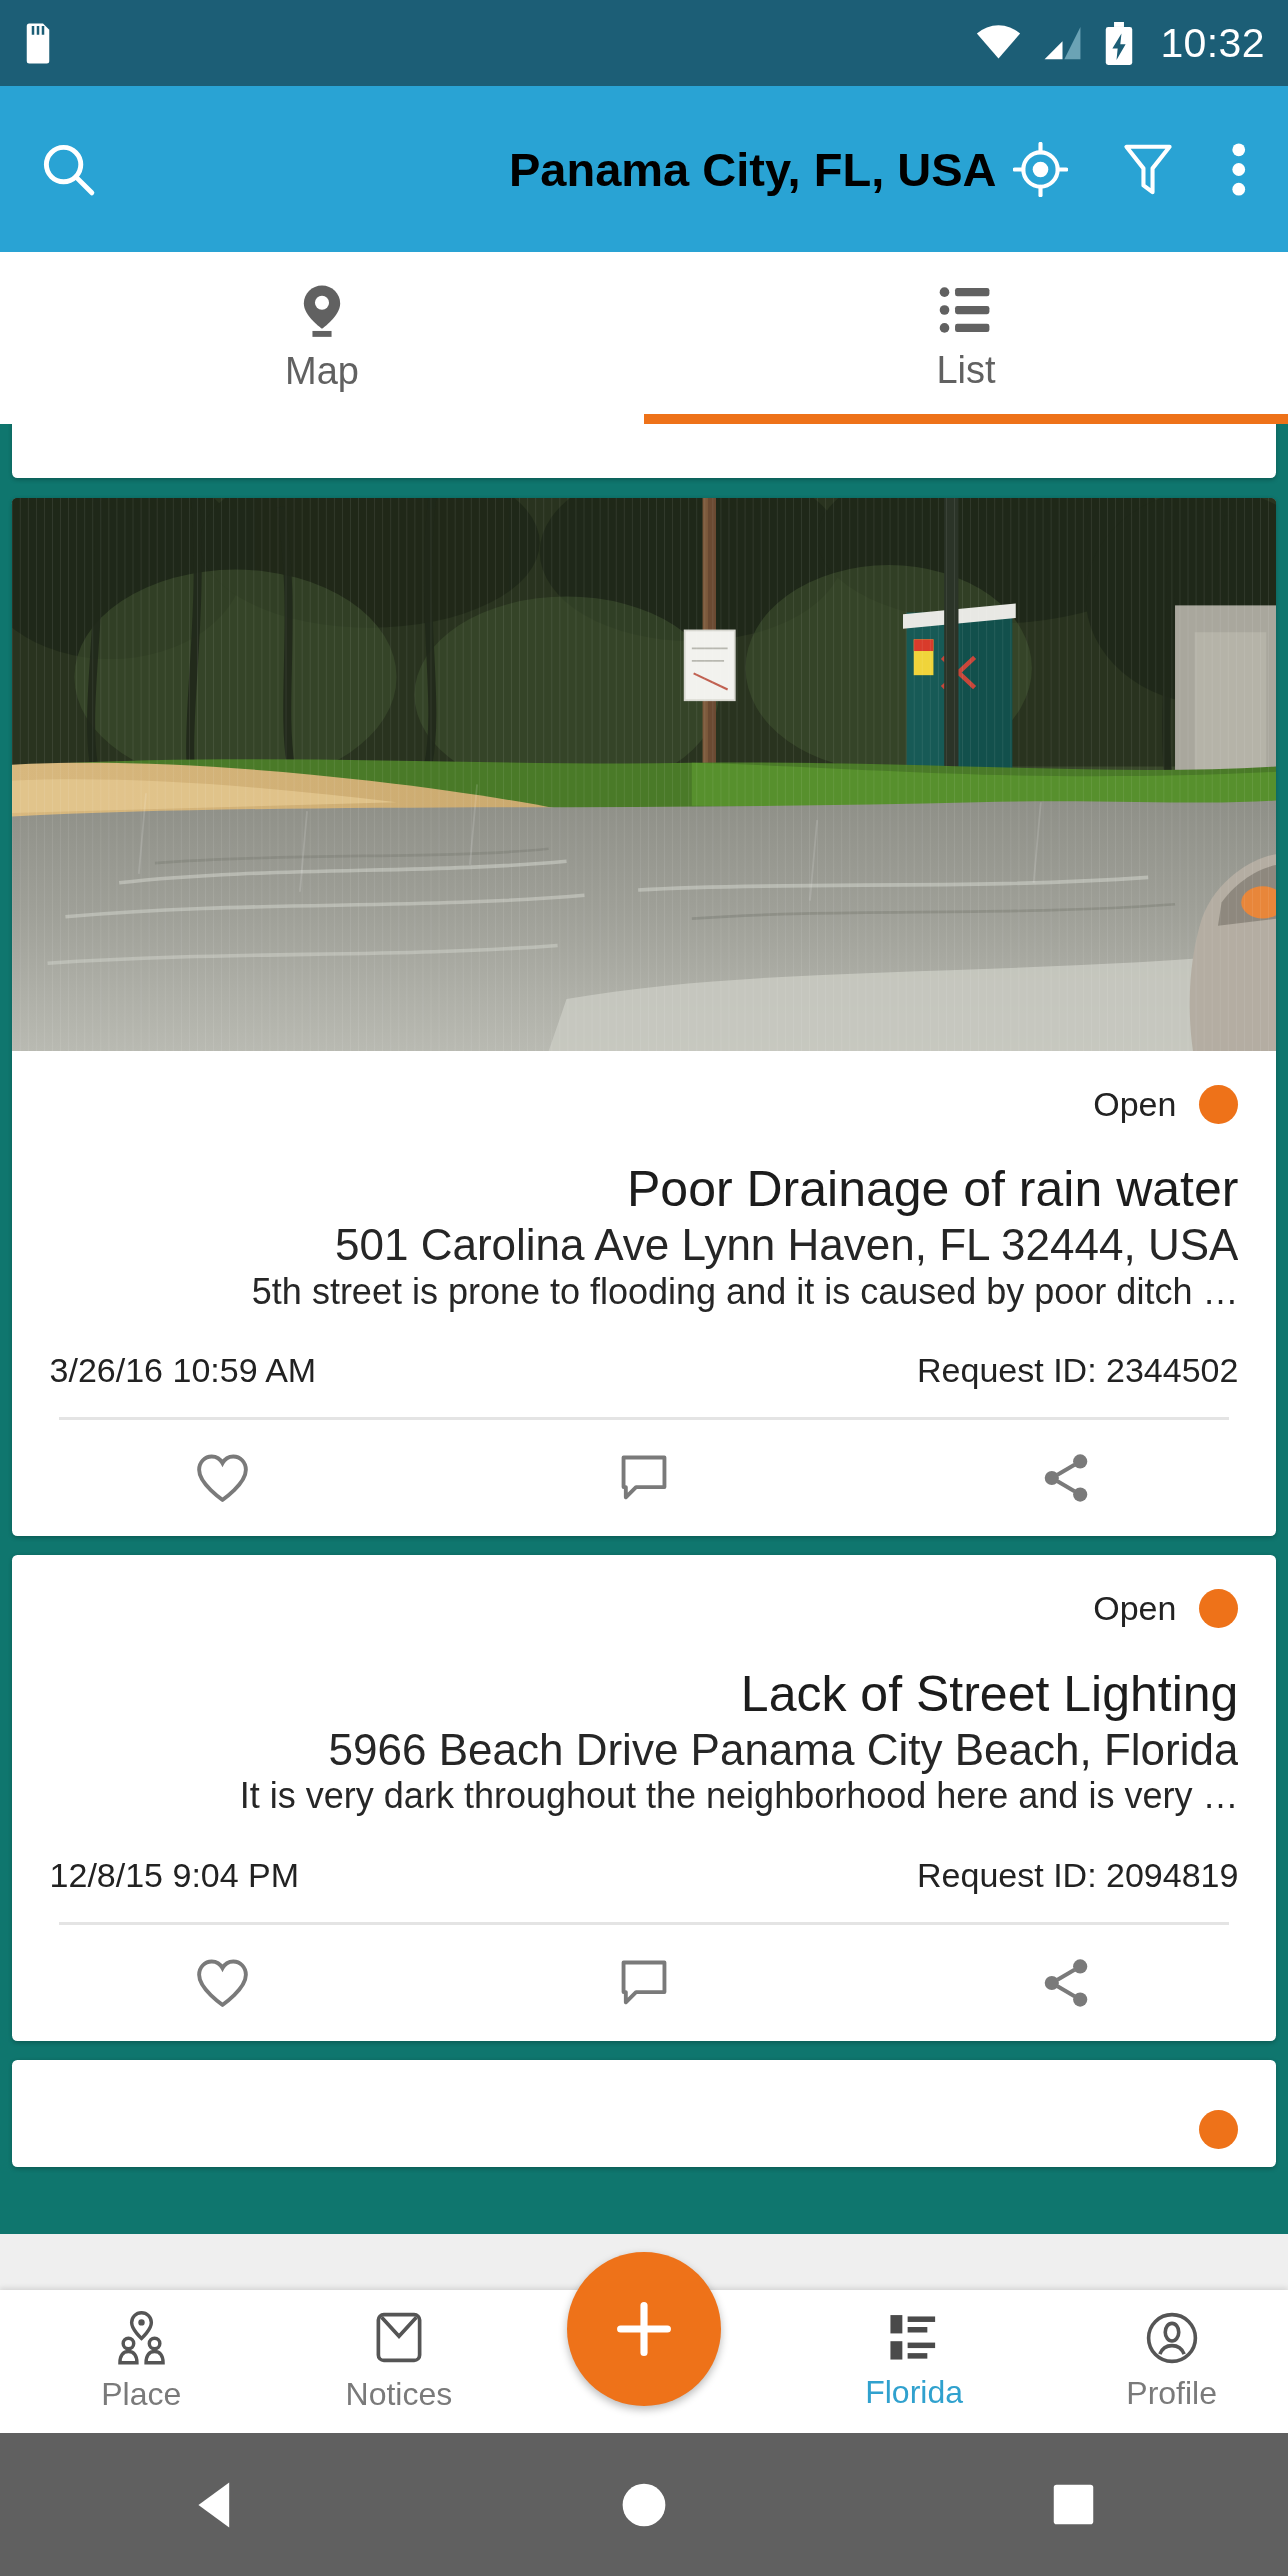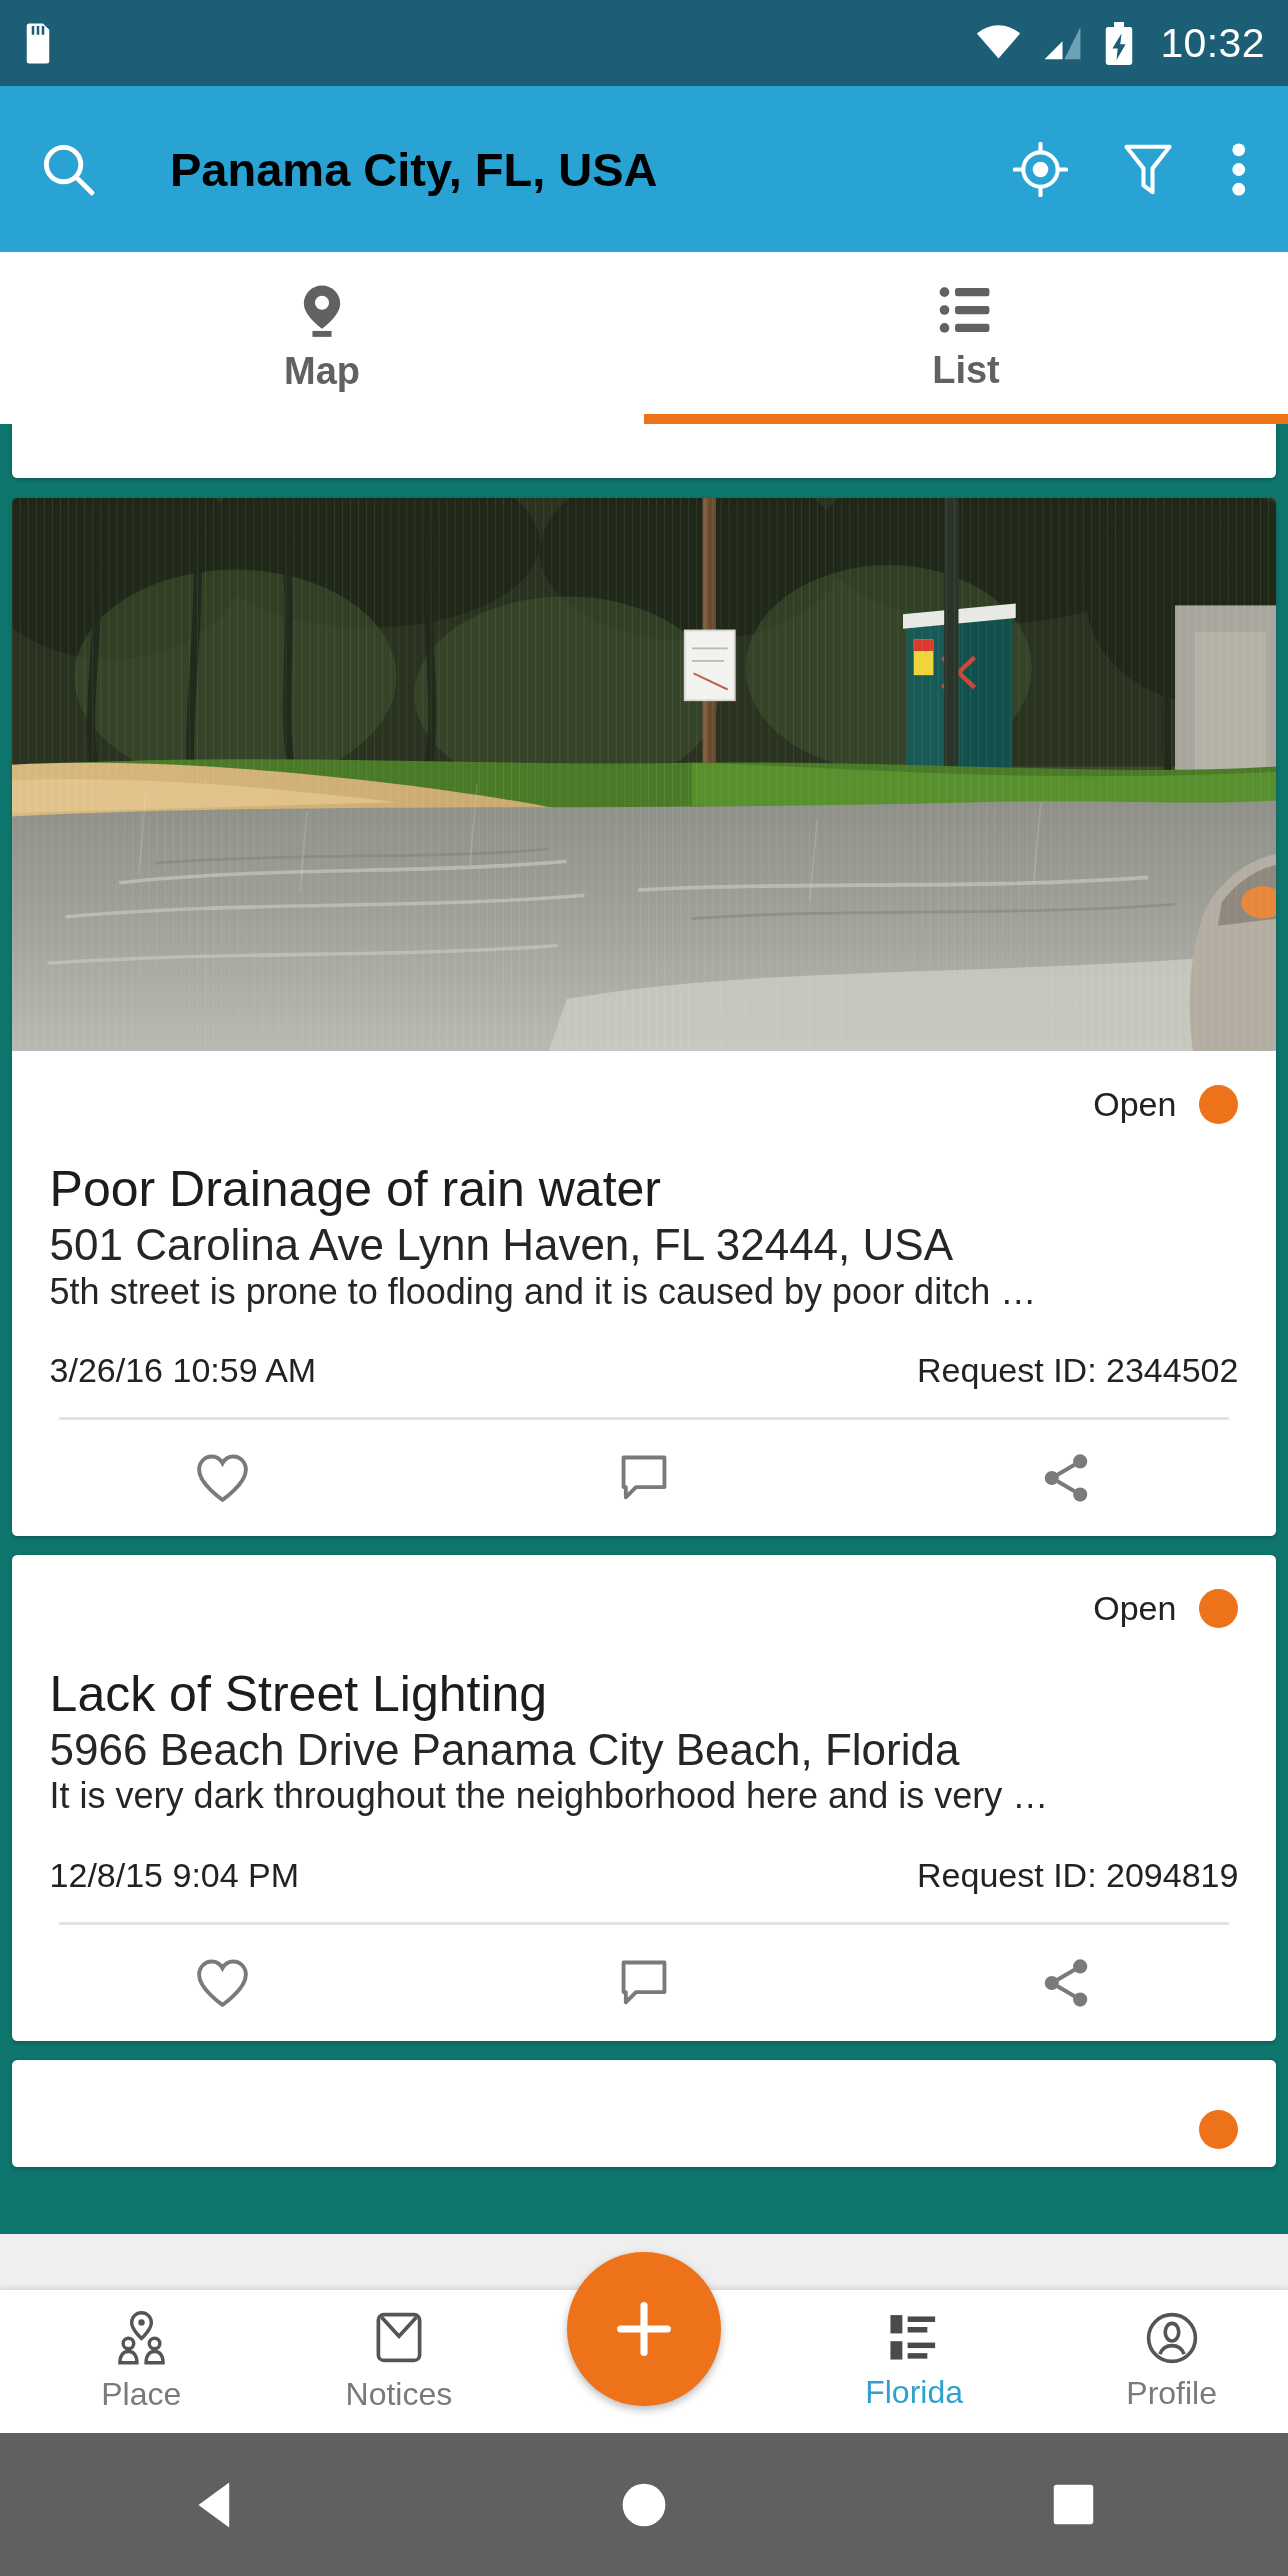--- a/index.html
+++ b/index.html
@@ -2,21 +2,21 @@
 <html style="font-size:14.3px"><head>
 <meta charset="utf-8">
 <style>
   * { box-sizing: border-box; margin: 0; padding: 0; }
   html, body {
     width: 1288px; height: 2576px;
     background: #efefef;
     font-family: "Liberation Sans", sans-serif;
     overflow: hidden;
   }
-  .phone { position: relative; width: 1288px; height: 2576px; background: #efefef; }
+  .phone { position: relative; width: 1288px; height: 2576px; background: #efefef; text-align: right; }
 
   
   .statusbar {
     position: absolute; top: 0; left: 0; width: 1288px; height: 86px;
     background: #1c5e76; display: flex; align-items: center; padding: 0 23px;
   }
   .sb-left { display: flex; align-items: center; gap: 12.5px; }
   .sb-right { margin-left: auto; display: flex; align-items: center; gap: 19.7px; }
   .sb-time { color: #fff; font-size: 41px; letter-spacing: 0.4px; margin-left: 7.2px; }
 
@@ -32,21 +32,21 @@
   .appbar-actions { display: flex; align-items: center; gap: 55px; margin-left: 16px; }
   .icon-btn { display: flex; align-items: center; justify-content: center; cursor: pointer; }
 
   
   .tabs {
     position: absolute; top: 252px; left: 0; width: 1288px; height: 172px;
     background: #fff; display: flex;
   }
   .tab {
     flex: 1; display: flex; flex-direction: column; align-items: center;
-    justify-content: center; gap: 12.5px; position: relative; cursor: pointer; font-weight: bold;
+    justify-content: center; gap: 12.5px; position: relative; cursor: pointer;
   }
   .tab-label { font-size: 38px; color: #616161; }
   .tab.active .tab-label { color: #616161; }
   .tab-indicator {
     position: absolute; bottom: 0; left: 0; width: 100%; height: 9.8px; background: #ee7219;
   }
 
   
   .content {
     position: absolute; top: 424px; left: 0; width: 1288px; height: 1810px;

